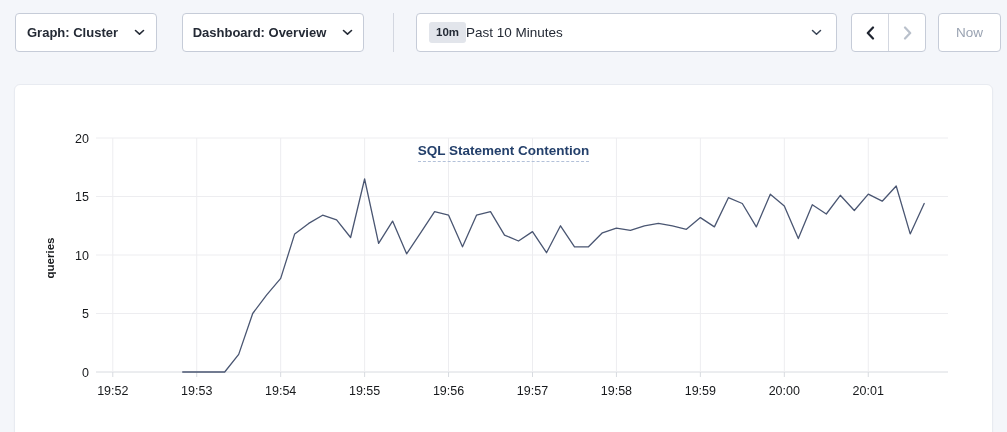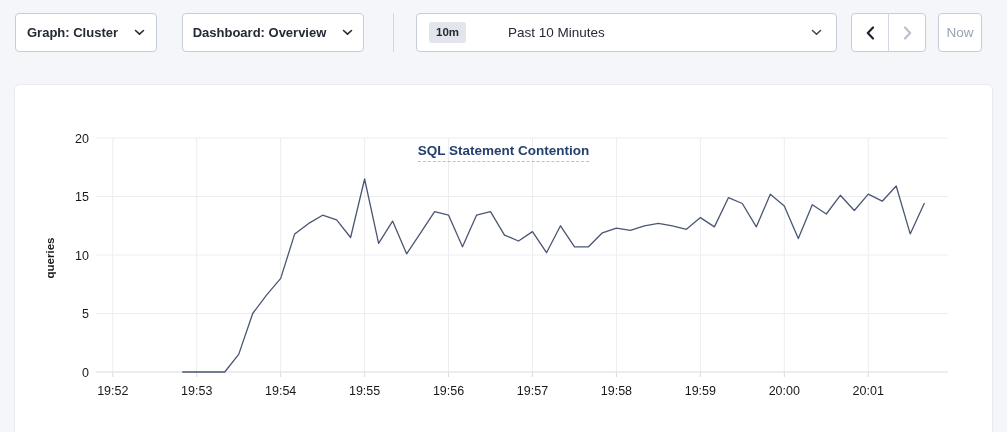--- a/index.html
+++ b/index.html
@@ -15,21 +15,20 @@
     position: absolute;
     top: 13px;
     height: 39px;
     background: #ffffff;
     border: 1px solid #c6ccd8;
     border-radius: 4px;
     display: flex;
     align-items: center;
     font-family: "Liberation Sans", sans-serif;
     cursor: pointer;
-    gap: 42px;
   }
   .dropdown {
     justify-content: center;
     gap: 16px;
     font-size: 13px;
     font-weight: 600;
     color: #242a35;
   }
   #graph-dd { left: 15px; width: 142px; }
   #dash-dd { left: 182px; width: 182px; }
@@ -70,21 +69,21 @@
     flex: 1;
     background: transparent;
     border: none;
     display: flex;
     align-items: center;
     justify-content: center;
     cursor: pointer;
   }
   .arrow-group button:first-child { border-right: 1px solid #d3d7e0; }
   #now-btn {
-    left: 938px; width: 44px;
+    left: 938px; width: 63px;
     justify-content: center;
     font-size: 13.5px;
     font-weight: 500;
     color: #9aa3b2;
   }
   .card {
     position: absolute;
     left: 14px; top: 84px;
     width: 979px; height: 360px;
     background: #ffffff;

